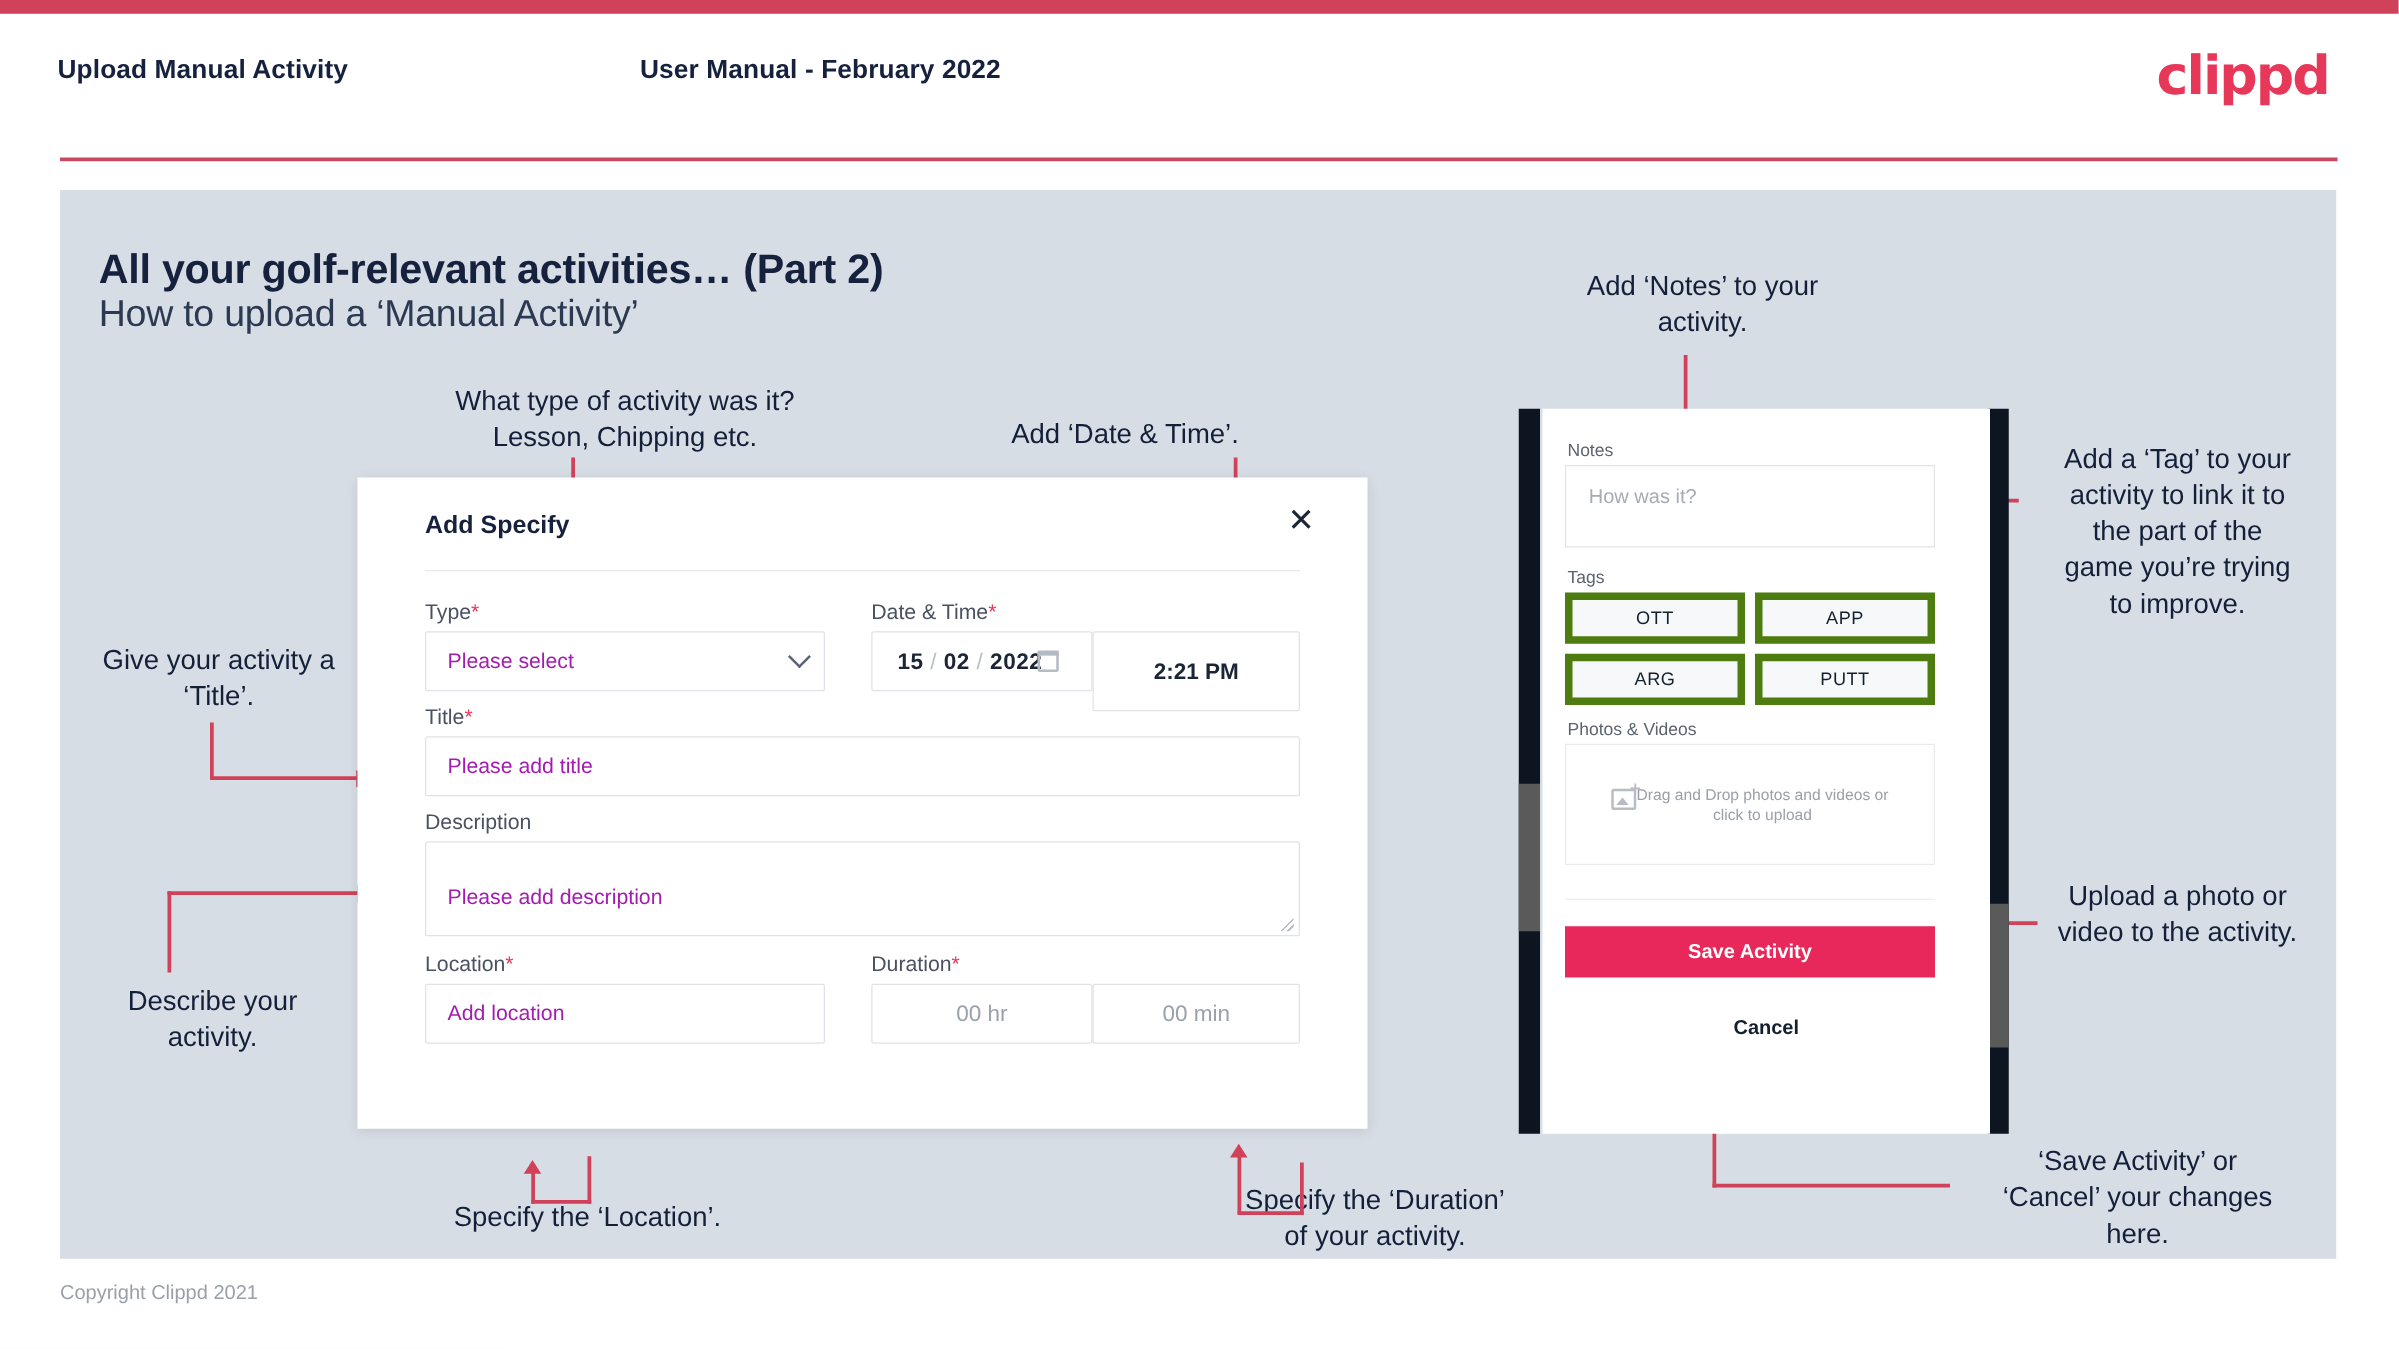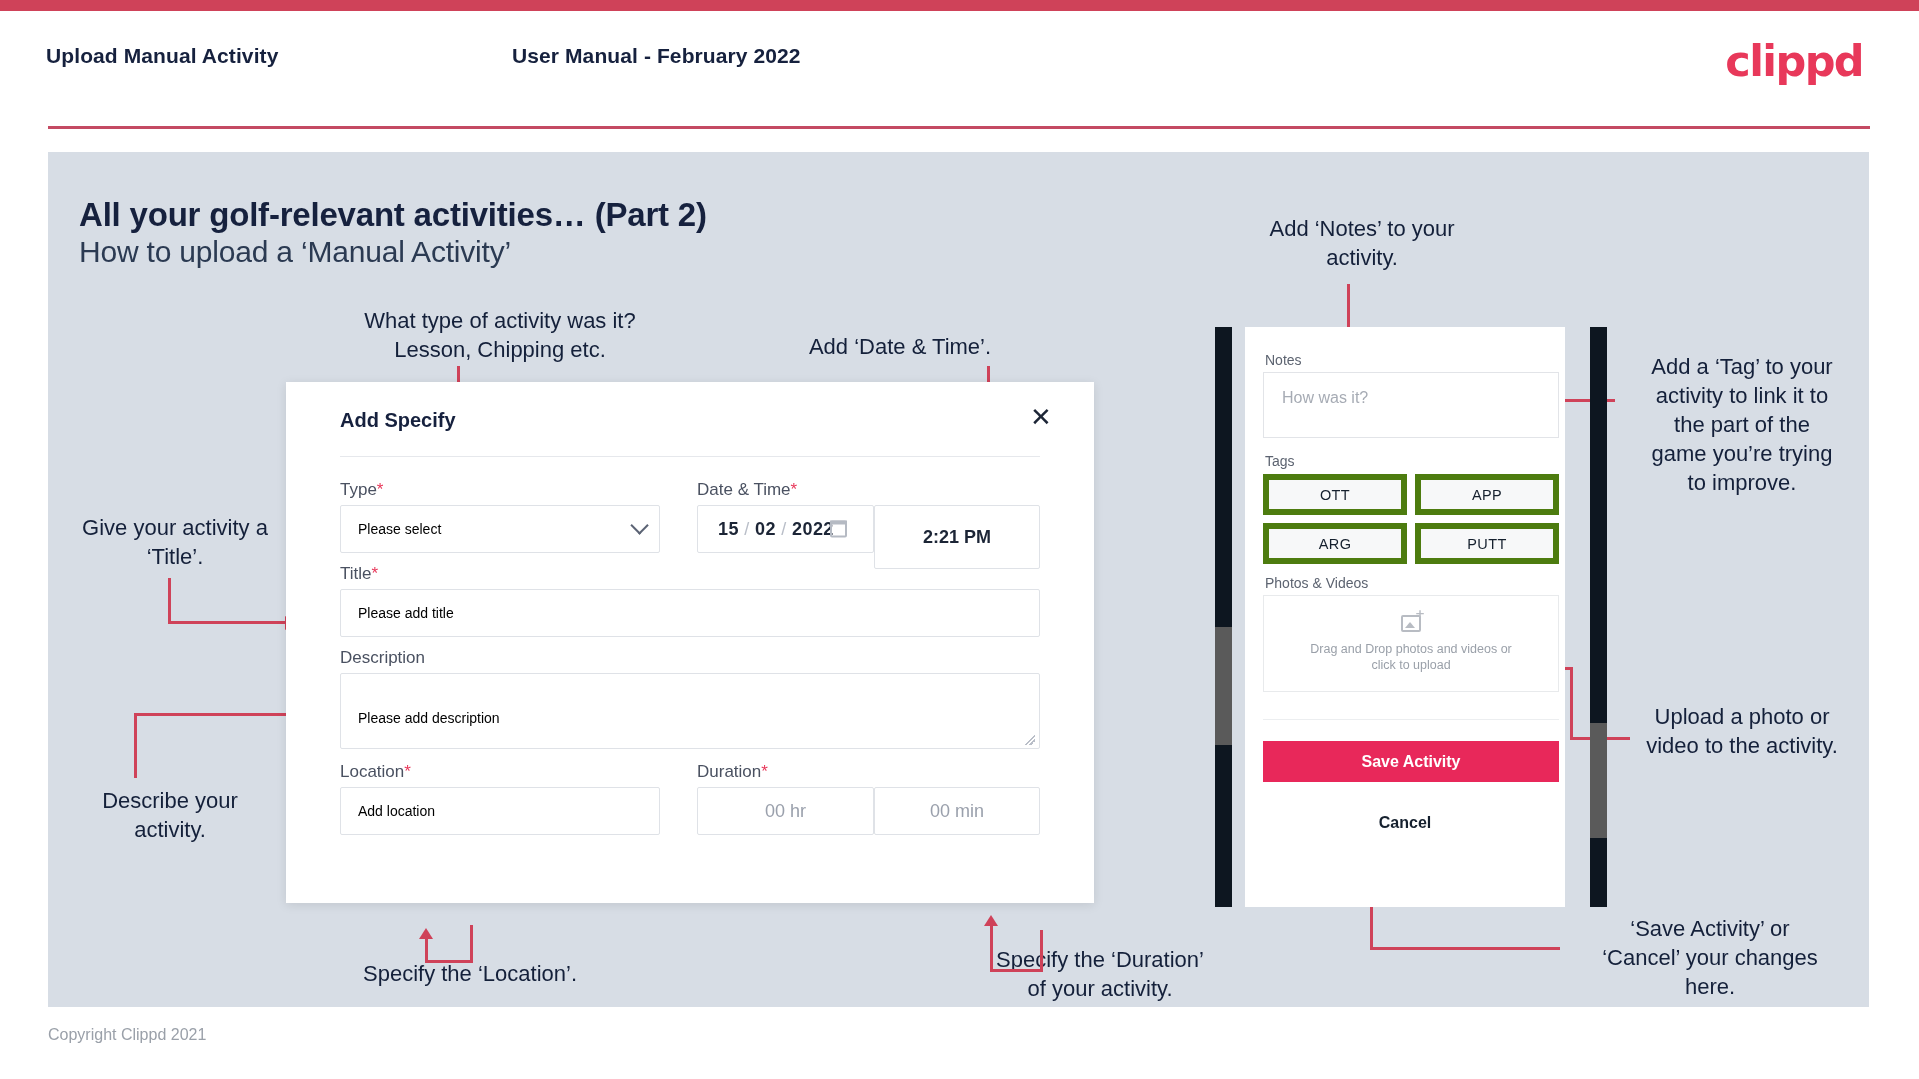--- a/index.html
+++ b/index.html
@@ -88,21 +88,21 @@
     position:absolute; left:54px; top:74px; width:700px; height:1px; background:#e6e8ec;
   }
   .fld-label {
     position:absolute; font-size:17px; color:#4a5161; font-weight:400;
   }
   .req { color:#e8385a; font-size:17px; }
   .fld {
     position:absolute; border:1px solid #dfe2e7; background:#fff;
     display:flex; align-items:center; border-radius:2px;
   }
-  .ph { font-size:14px; color:#000000; padding-left:17px; }
+  .ph { font-size:17px; color:#a21caf; padding-left:17px; }
   .chev {
     position:absolute; right:18px; top:50%; transform:translateY(-55%);
     width:13px; height:13px; border-right:2px solid #5b6374; border-bottom:2px solid #5b6374;
     transform-origin:center; rotate:45deg; margin-top:-5px;
   }
   .date-val { font-size:18px; color:#1c2536; font-weight:600; padding-left:20px; letter-spacing:.4px;}
   .date-sep { color:#b9bec8; font-weight:400; }
   .cal-ic {
     position:absolute; right:26px; top:50%; transform:translateY(-50%);
     width:17px; height:17px; border:2px solid #b5bac3; border-radius:2px;
@@ -117,34 +117,34 @@
       linear-gradient(135deg, transparent 70%, #b9bec8 70%, #b9bec8 80%, transparent 80%);
   }
 
   
   .phone { position:absolute; left:1215px; top:327px; width:392px; height:580px; }
   .bez-l { position:absolute; left:0; top:0; width:17px; height:580px; background:#0d1620; }
   .bez-r { position:absolute; right:0; top:0; width:17px; height:580px; background:#0d1620; }
   .bez-l .btn-gray { position:absolute; left:0; width:17px; background:#5a5a5a; }
   .bez-r .btn-gray { position:absolute; right:0; width:17px; background:#5a5a5a; }
   .screen {
-    position:absolute; left:30px; top:0; width:320px; height:580px;
+    position:absolute; left:19px; top:0; width:358px; height:580px;
     background:#ffffff; overflow:hidden;padding-left:40px;
   }
   .p-label { position:absolute; font-size:14px; color:#5c6370; }
   .p-box { position:absolute; border:1px solid #e2e4e8; background:#fff; }
   .p-ph { position:absolute; left:18px; top:16px; font-size:16px; color:#a6abb4; }
   .tag {
     position:absolute; border:6px solid #4d7c0f; background:#f7f8f9;
     display:flex; align-items:center; justify-content:center;
     font-size:14.5px; font-weight:400; color:#15202e; letter-spacing:.4px;
   }
   .upl-box {
     position:absolute; border:1px solid #e8eaec; background:#fff;
-    display:flex; flex-direction:column; align-items:center; justify-content:center;
+    display:flex; flex-direction:row; align-items:center; justify-content:center;
   }
   .upl-ic {
     width:20px; height:17px; border:2px solid #b8bcc3; border-radius:2px;
     position:relative; margin-bottom:9px;
   }
   .upl-ic:after{
     content:"+"; position:absolute; right:-6px; top:-10px; font-size:12px; color:#b8bcc3; font-weight:700;
     font-family:"DejaVu Sans", sans-serif;
   }
   .upl-ic:before{

